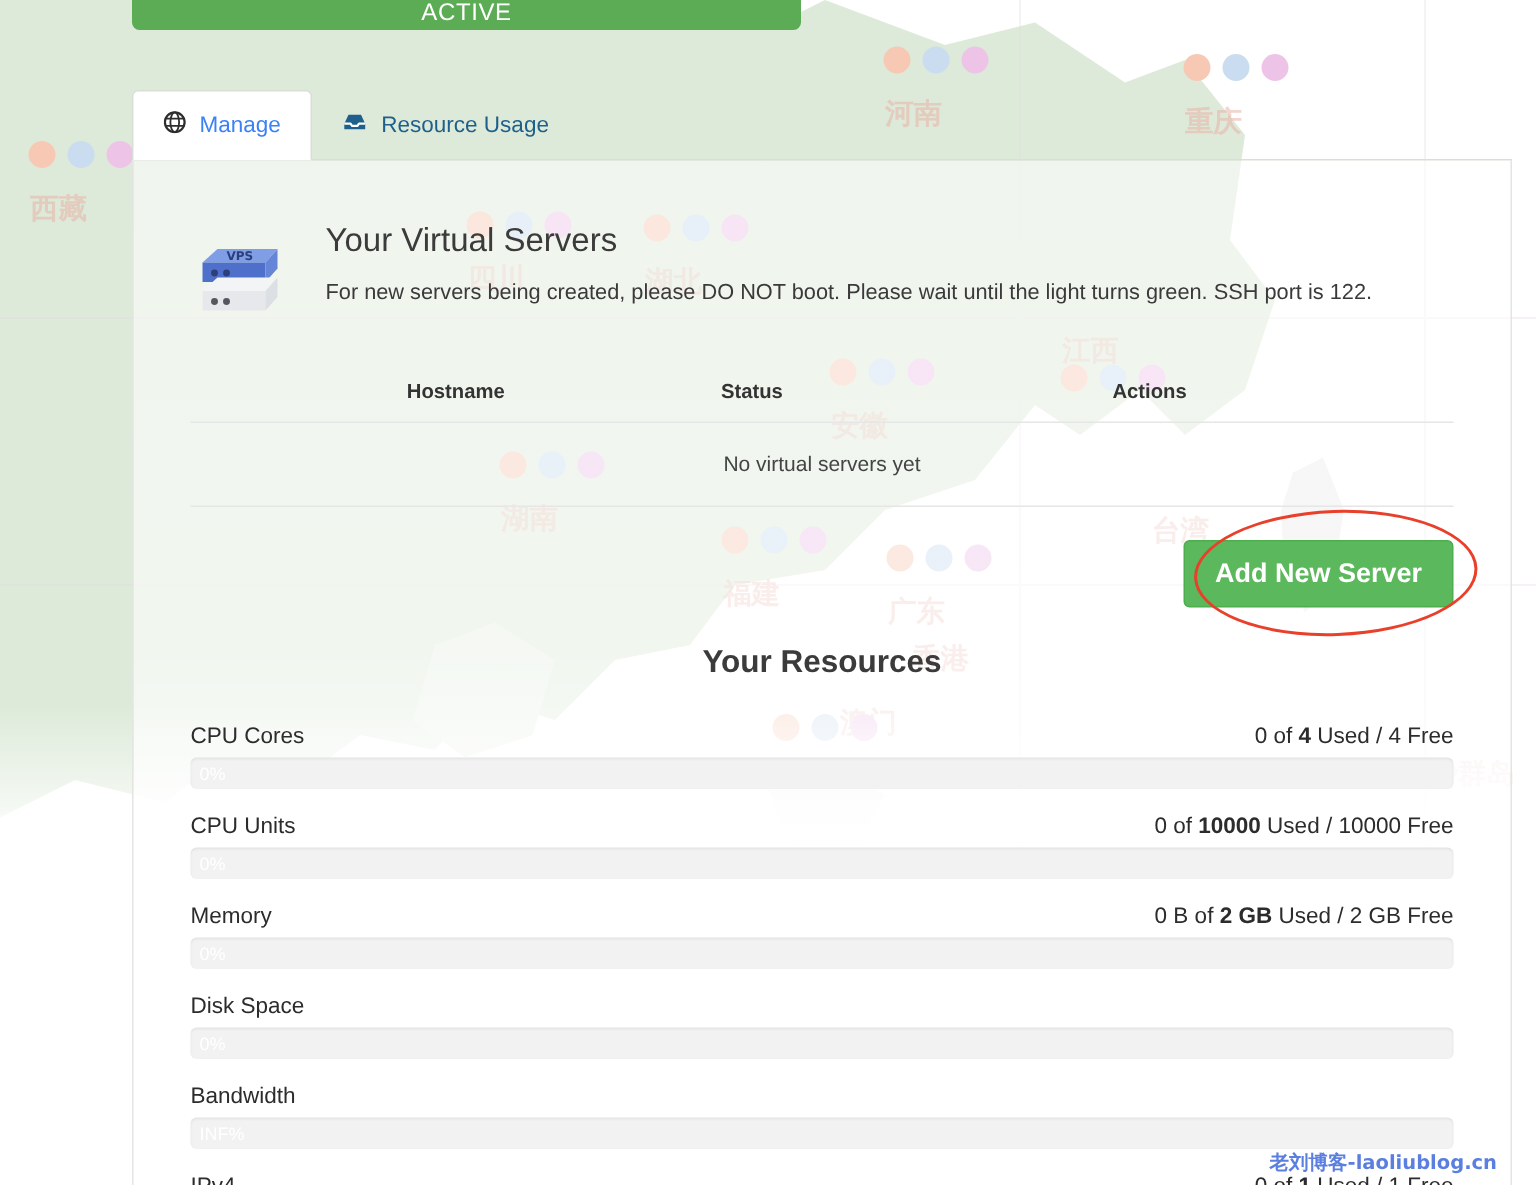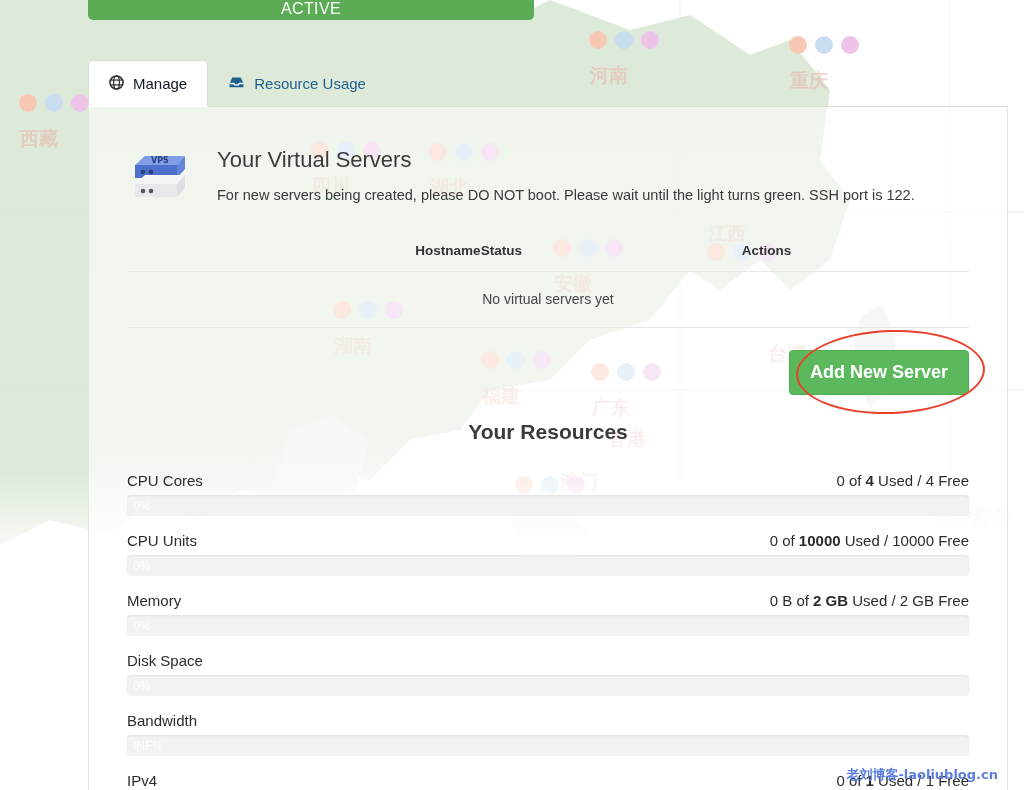--- a/index.html
+++ b/index.html
@@ -33,21 +33,21 @@
     box-sizing:border-box;z-index:3;
   }
 
   
   #tabbar{position:absolute;left:88px;top:60px;height:47px;display:flex;z-index:4;}
   .tab{
     display:flex;align-items:center;gap:9px;height:47px;padding:0 20px;
     font-size:15px;box-sizing:border-box;cursor:pointer;
   }
   .tab.active{
-    background:#fff;color:#0f172a;
+    background:#fff;color:#3b82f6;
     border:1px solid #dadfd6;border-bottom:1px solid #fff;
     border-radius:4px 4px 0 0;position:relative;z-index:2;
   }
   .tab.inactive{color:#1f5f8b;}
 
   
   #panel{
     position:absolute;left:88px;top:106px;width:920px;height:700px;
     border:1px solid #e3e6e0;border-top:1px solid #dadfd6;
     box-sizing:border-box;z-index:2;
@@ -55,29 +55,29 @@
       rgba(255,255,255,0.55) 0px,
       rgba(255,255,255,0.60) 330px,
       rgba(255,255,255,0.80) 420px,
       rgba(255,255,255,0.97) 470px,
       #ffffff 520px);
   }
   .pad{padding:0 38px;}
 
   
   #hdr{display:flex;gap:24px;padding:34px 38px 0 38px;}
-  #vps-icon{width:66px;height:62px;flex:0 0 auto;margin-top:10px;}
+  #vps-icon{width:66px;height:62px;flex:0 0 auto;margin-top:20px;}
   #hdr-text{padding-top:2px;}
   #hdr-title{font-size:22px;color:#3b3b3b;font-weight:400;margin:4px 0 14px 0;}
   #hdr-desc{font-size:14.5px;color:#3a3a3a;margin:0;}
 
   
   #vs-table{width:100%;border-collapse:collapse;margin-top:30px;}
   #vs-table th{
-    font-size:13.5px;color:#333;font-weight:700;text-align:right;
+    font-size:13.5px;color:#333;font-weight:700;text-align:center;
     padding:0 0 13px 0;
   }
   #vs-table th.c{text-align:left;}
   #vs-table td{
     font-size:14px;color:#444;text-align:center;
     padding:19px 0 20px 0;
     border-top:1px solid #e6e6e6;border-bottom:1px solid #e6e6e6;
   }
 
   

